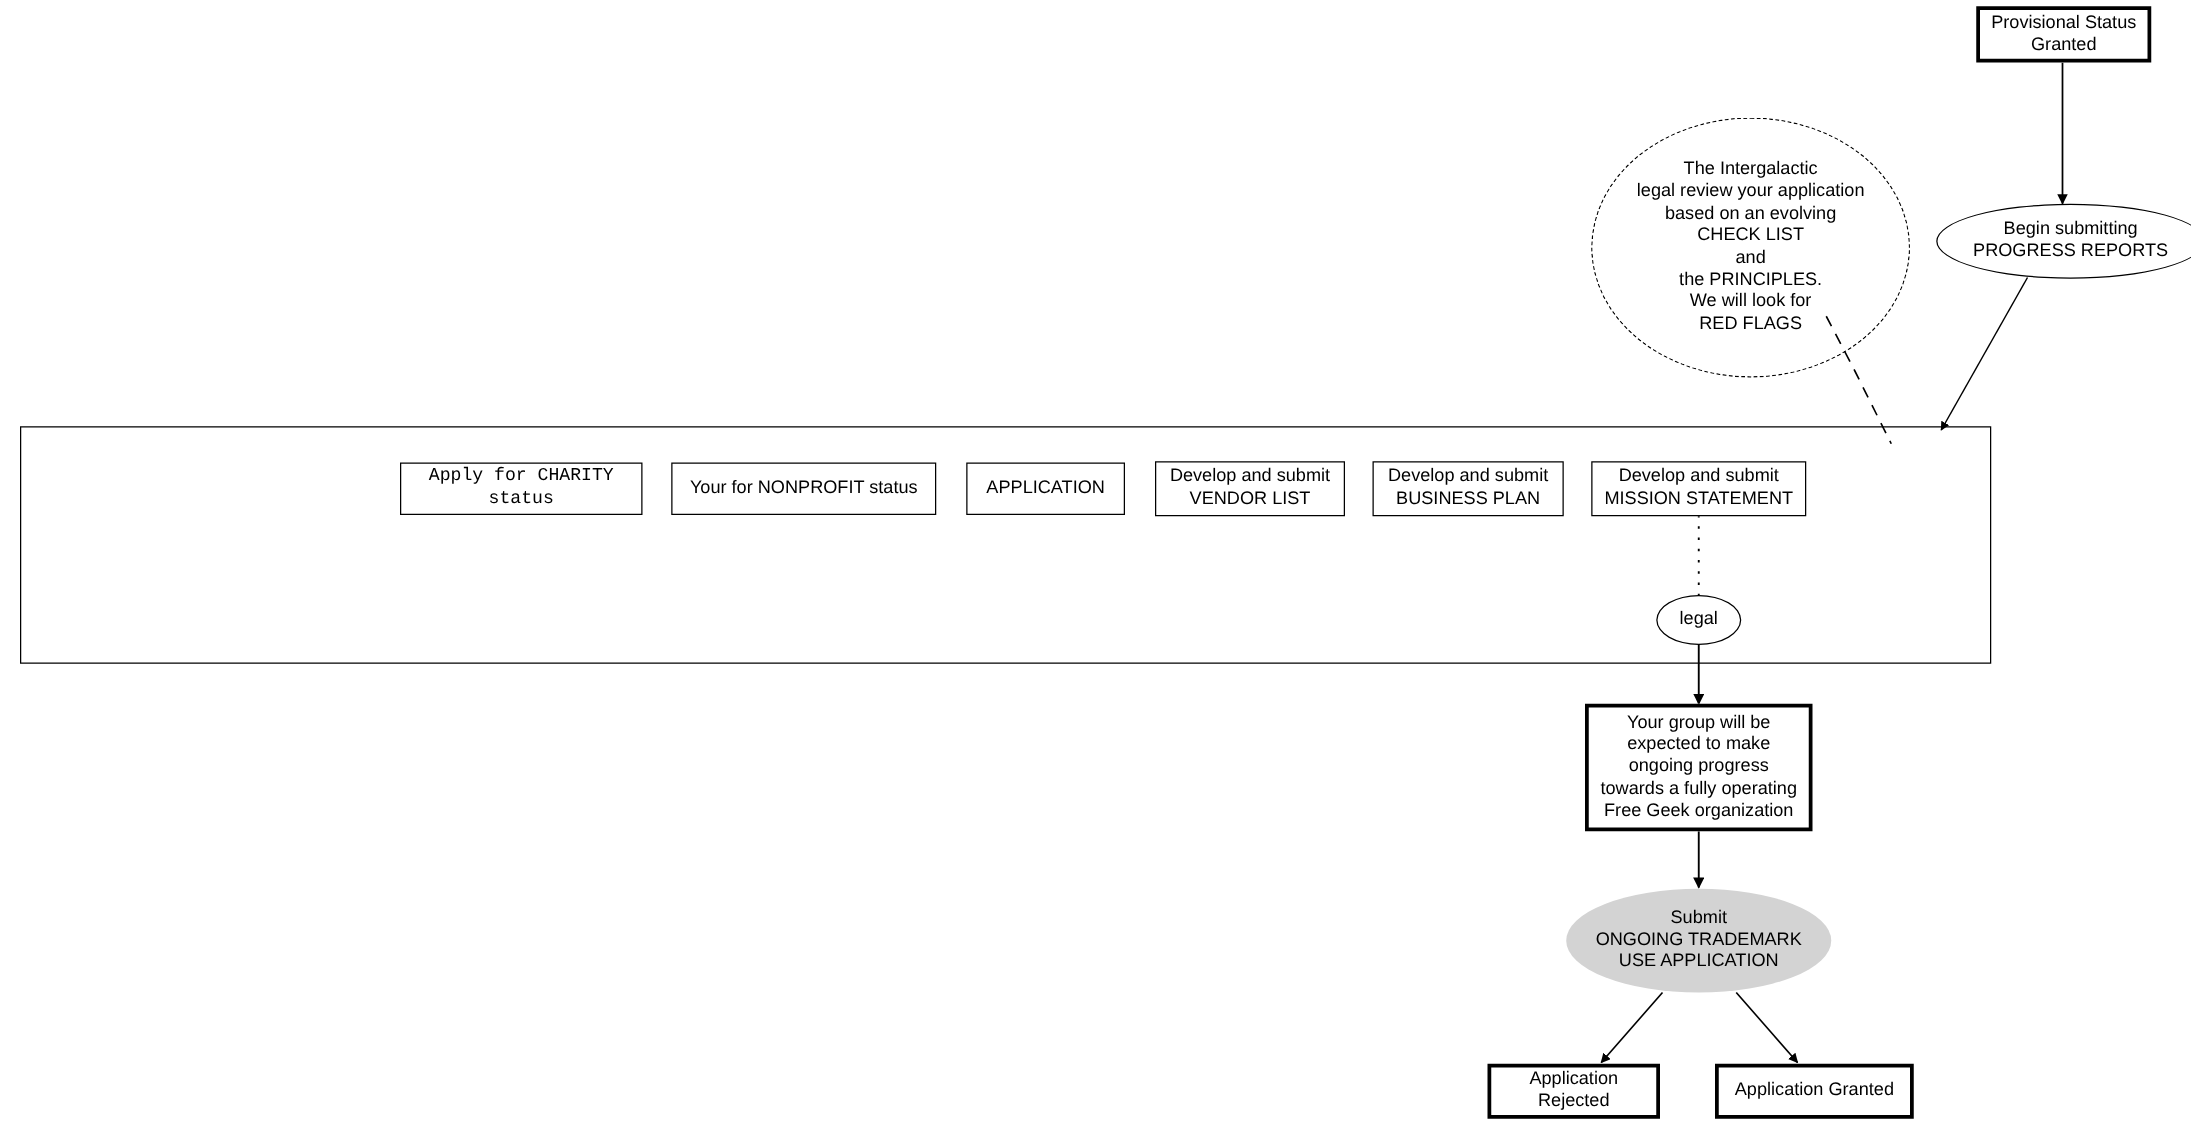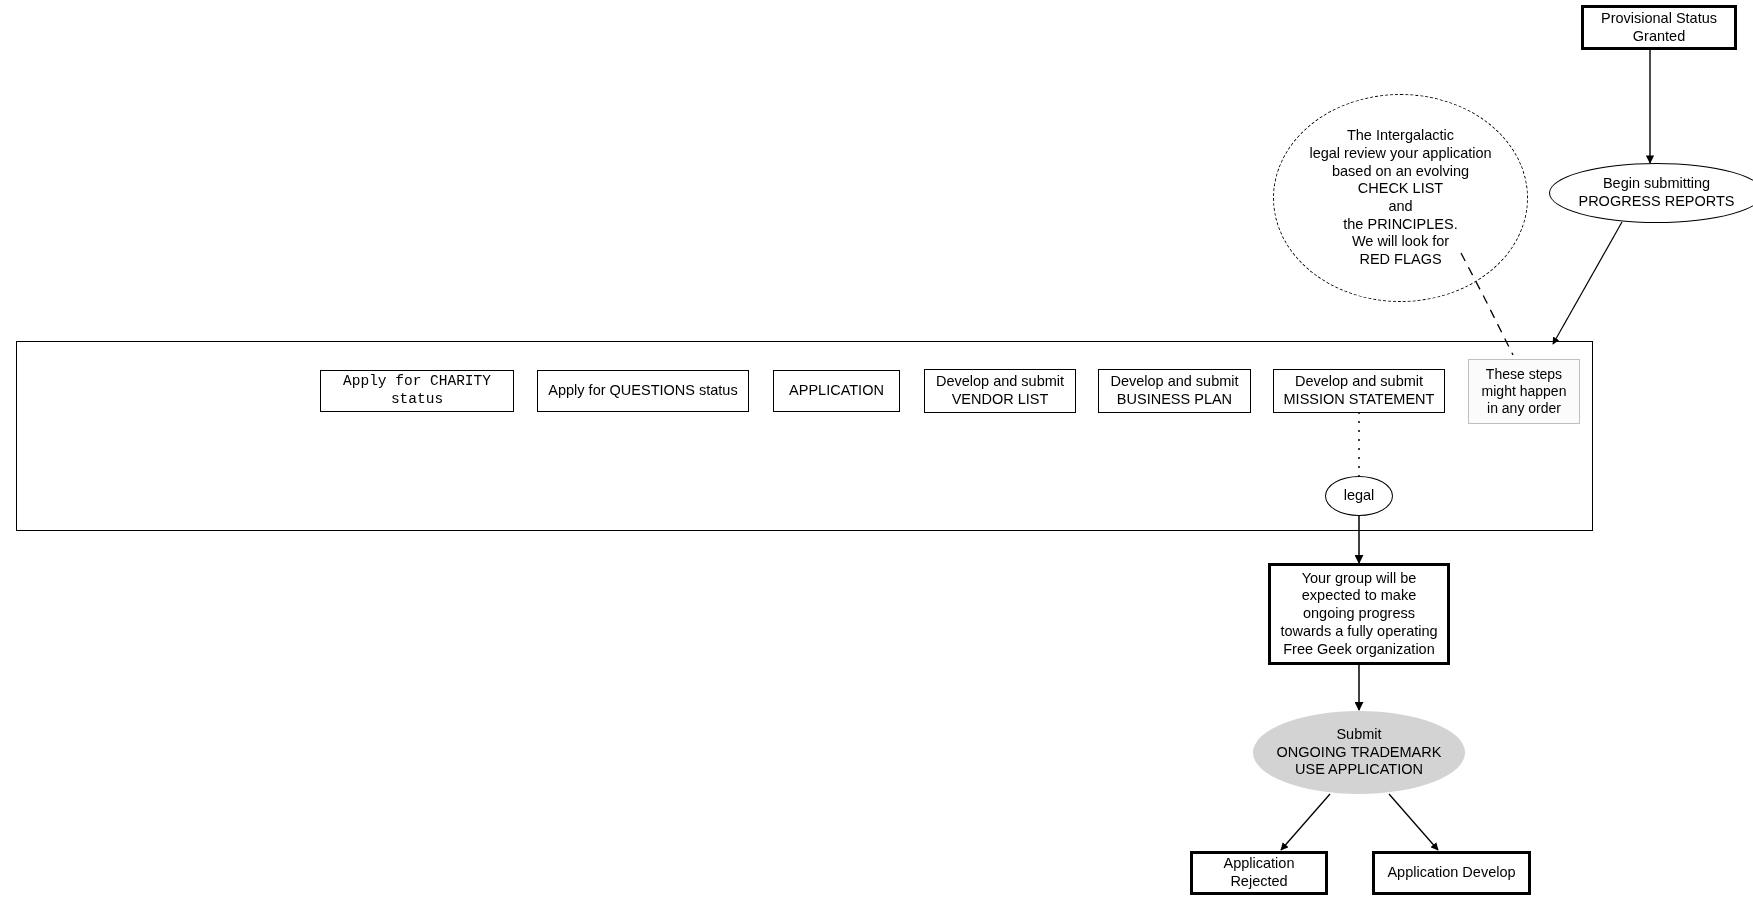--- a/index.html
+++ b/index.html
@@ -101,66 +101,63 @@
 
     <line x1="1359" y1="509" x2="1359" y2="563" stroke="#000000" stroke-width="1.5" marker-end="url(#arrow)"></line>
 
     <line x1="1359" y1="665" x2="1359" y2="710" stroke="#000000" stroke-width="1.5" marker-end="url(#arrow)"></line>
 
     <line x1="1330" y1="794" x2="1281" y2="850" stroke="#000000" stroke-width="1.3" marker-end="url(#arrow)"></line>
 
     <line x1="1389" y1="794" x2="1438" y2="850" stroke="#000000" stroke-width="1.3" marker-end="url(#arrow)"></line>
   </svg>
 
-  <div class="node box-thick" style="left:1581px; top:5px; width:156px; height:45px;">Provisional Status
+  <div class="node box-thick" style="left:1581px; top:5px; width:140px; height:45px;">Provisional Status
 Granted</div>
 
   <div class="node ellipse" style="left:1549px; top:163px; width:215px; height:60px;">Begin submitting
 PROGRESS REPORTS</div>
 
   <div class="node ellipse-dashed" style="left:1273px; top:94px; width:255px; height:208px;">The Intergalactic
 legal review your application
 based on an evolving
 CHECK LIST
 and
 the PRINCIPLES.
 We will look for
 RED FLAGS</div>
 
   <div class="container-box" style="position:absolute; left:16px; top:341px; width:1575px; height:188px;"></div>
 
 
   <div class="node box-thin" style="left:320px; top:370px; width:194px; height:42px;font-family:Liberation Mono, monospace;">Apply for CHARITY status</div>
 
-  <div class="node box-thin" style="left:537px; top:370px; width:212px; height:42px;">Apply for QUESTIONS status</div>
+  <div class="node box-thin" style="left:537px; top:370px; width:212px; height:42px;">Your for NONPROFIT status</div>
 
   <div class="node box-thin" style="left:773px; top:370px; width:127px; height:42px;">APPLICATION</div>
 
   <div class="node box-thin" style="left:924px; top:369px; width:152px; height:44px;">Develop and submit
 VENDOR LIST</div>
 
   <div class="node box-thin" style="left:1098px; top:369px; width:153px; height:44px;">Develop and submit
 BUSINESS PLAN</div>
 
   <div class="node box-thin" style="left:1273px; top:369px; width:172px; height:44px;">Develop and submit
 MISSION STATEMENT</div>
 
-  <div class="node box-note" style="left:1468px; top:359px; width:112px; height:65px;">These steps
-might happen
-in any order</div>
 
   <div class="node ellipse" style="left:1325px; top:476px; width:68px; height:40px;">legal</div>
 
   <div class="node box-thick" style="left:1268px; top:563px; width:182px; height:102px;">Your group will be
 expected to make
 ongoing progress
 towards a fully operating
 Free Geek organization</div>
 
   <div class="node ellipse-plain-gray" style="left:1253px; top:711px; width:212px; height:83px;">Submit
 ONGOING TRADEMARK
 USE APPLICATION</div>
 
   <div class="node box-thick" style="left:1190px; top:851px; width:138px; height:44px;">Application Rejected</div>
 
-  <div class="node box-thick" style="left:1372px; top:851px; width:159px; height:44px;">Application Develop</div>
+  <div class="node box-thick" style="left:1372px; top:851px; width:159px; height:44px;">Application Granted</div>
 
 </div>
 
 </body></html>

